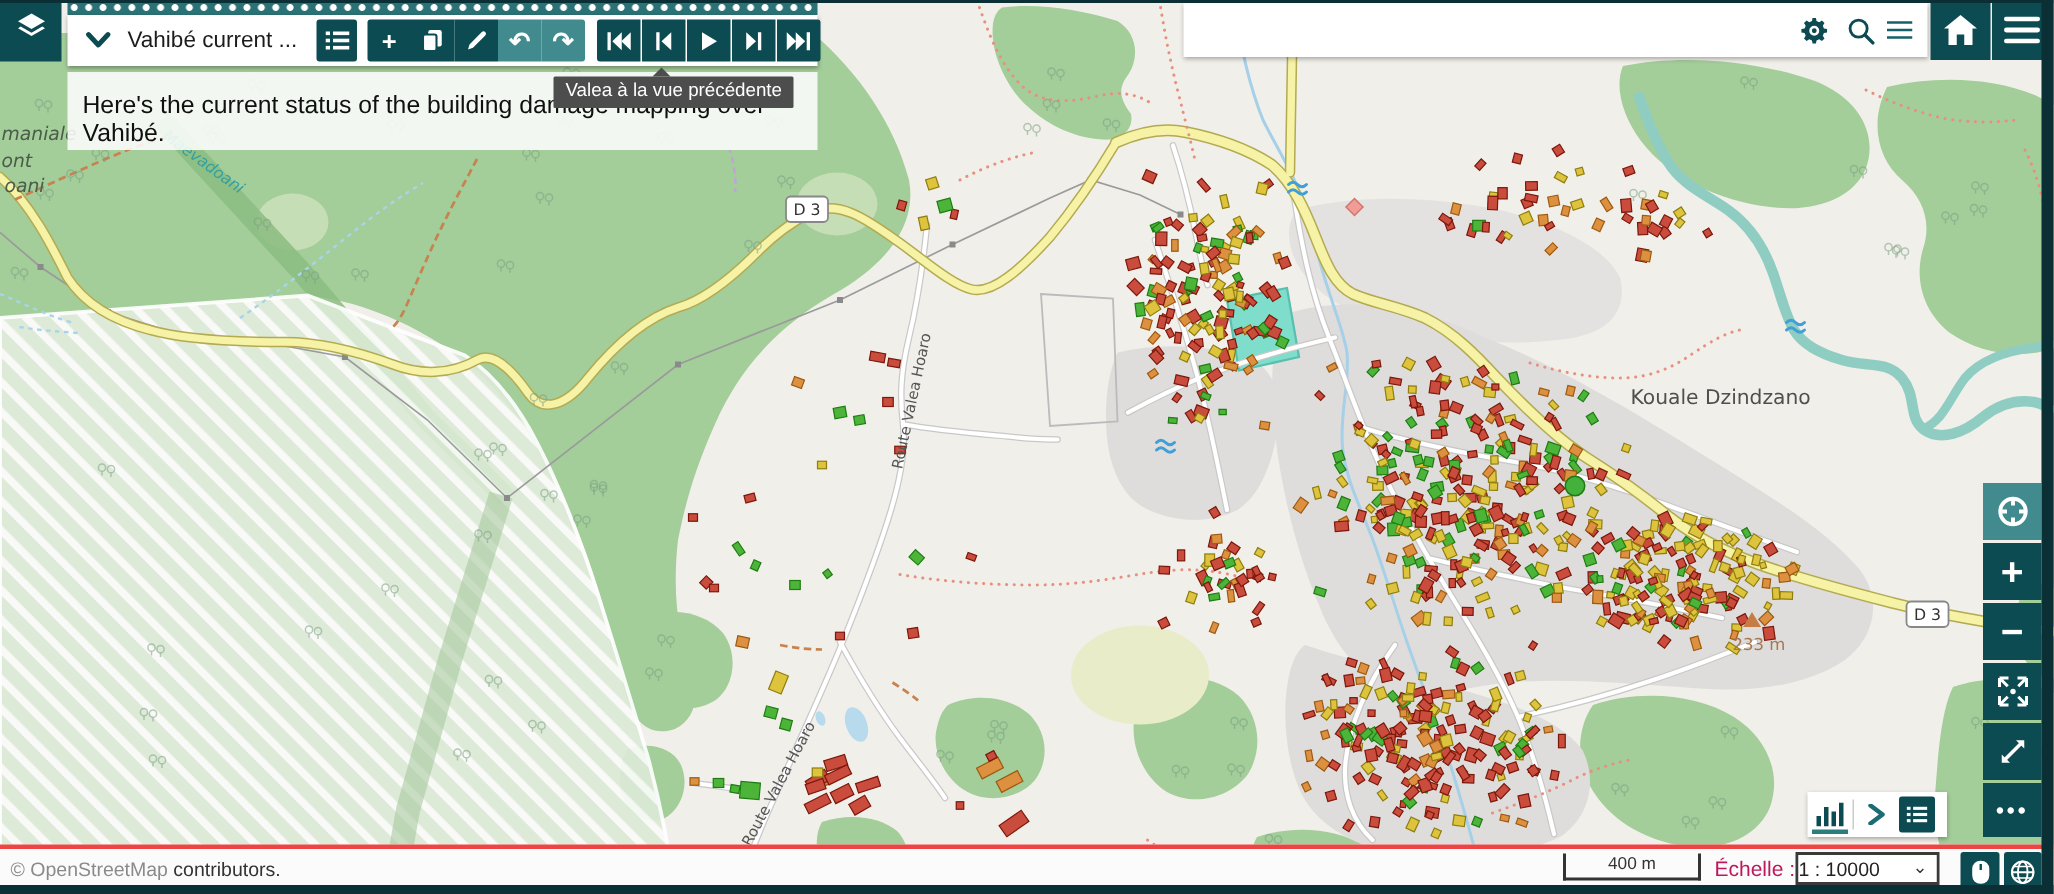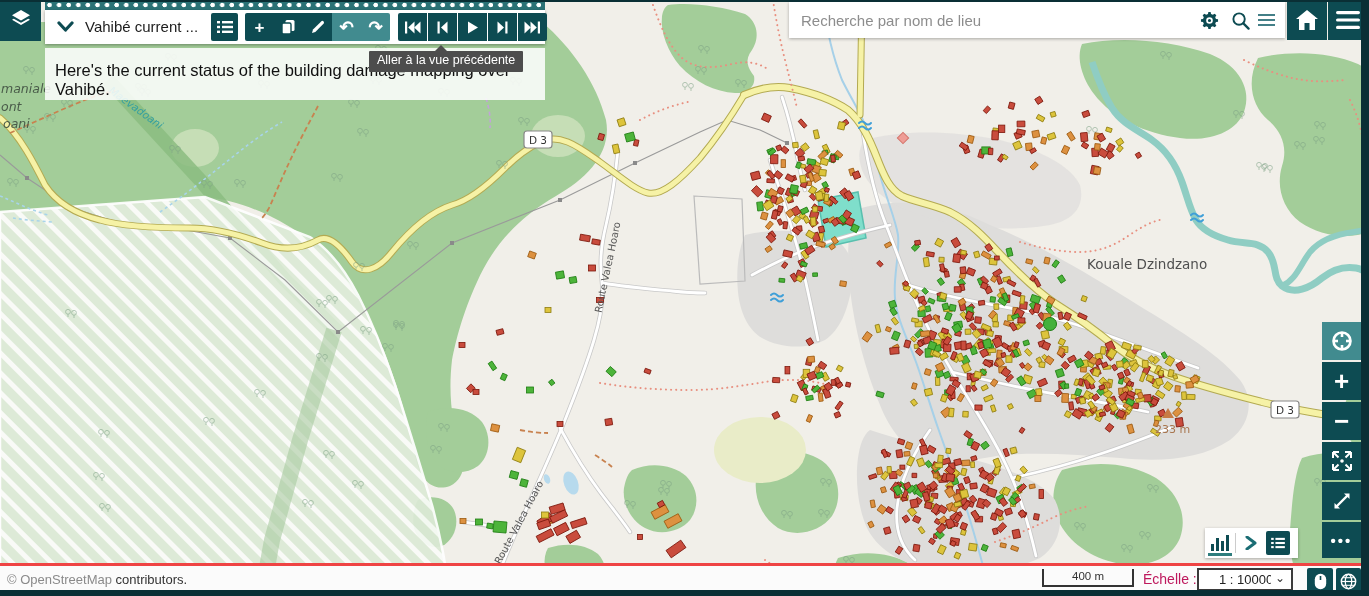--- a/index.html
+++ b/index.html
@@ -93,21 +93,21 @@
   #attribution { position:absolute; left:7px; top:6px; font-size:13px; }
   #attribution .lnk { color:#8a8a8a; cursor:pointer; }
   #attribution .rest { color:#333; }
   #scalebar { position:absolute; left:1042px; top:3px; width:92px; height:18px;
       border-left:2px solid #333; border-right:2px solid #333; border-bottom:2px solid #333; }
   #scalebar .lbl { display:block; text-align:center; font-size:11.5px; color:#333; margin-top:1px; }
   #scale-label { position:absolute; left:1143px; top:5px; font-size:14px; color:#be185d; }
   #scale-select-wrap { position:absolute; left:1197px; top:2px; width:96px; height:22px;
       border:2px solid #3a3a3a; background:#fff; cursor:pointer; }
   #scale-select { width:100%; height:100%; border:none; outline:none; font-size:13px; color:#222;
-      appearance:none; -webkit-appearance:none; background:#fff; padding:0 20px; font-family:"Liberation Sans",sans-serif; }
+      appearance:none; -webkit-appearance:none; background:#fff; padding:0 0; font-family:"Liberation Sans",sans-serif; }
   #scale-select-wrap .chev { position:absolute; right:6px; top:1px; font-size:12px; color:#333; pointer-events:none; }
   .bb-btn { position:absolute; top:2px; width:26px; height:26px; background:#0d4b52; border-radius:2px;
       display:flex; align-items:center; justify-content:center; cursor:pointer; }
   #btn-mouse { left:1307px; } #btn-globe { left:1336px; width:25px; }
 </style>
 </head>
 <body>
 
 <div id="stage">
 
@@ -1314,25 +1314,24 @@
         <rect x="13.8" y="0.5" width="2.2" height="12" fill="#fff"></rect>
       </svg>
     </div>
   </div>
 
   <div id="story-msg">
     <span>Here's the current status of the building damage mapping over Vahibé.</span>
   </div>
 
   <div id="tooltip">
-    <span>Aller à la vue précédente</span>
+    <span>Valea à la vue précédente</span>
   </div>
 
   <div id="search-bar">
-    <input id="search-input" type="text" placeholder="Recherche par nom de lieu" style="">
     <span id="icon-gear" class="sicon">
       <svg width="19" height="19" viewBox="0 0 20 20">
         <path fill="#0d4b52" d="M10,6.5 A3.5,3.5 0 1 0 10,13.5 A3.5,3.5 0 1 0 10,6.5 Z M10,8.3 A1.7,1.7 0 1 1 10,11.7 A1.7,1.7 0 1 1 10,8.3 Z
           M8.8,1 L11.2,1 L11.6,3.2 L13.5,4 L15.4,2.8 L17.2,4.6 L16,6.5 L16.8,8.4 L19,8.8 L19,11.2 L16.8,11.6 L16,13.5 L17.2,15.4 L15.4,17.2 L13.5,16 L11.6,16.8 L11.2,19 L8.8,19 L8.4,16.8 L6.5,16 L4.6,17.2 L2.8,15.4 L4,13.5 L3.2,11.6 L1,11.2 L1,8.8 L3.2,8.4 L4,6.5 L2.8,4.6 L4.6,2.8 L6.5,4 L8.4,3.2 Z" fill-rule="evenodd"></path>
       </svg>
     </span>
     <span id="icon-mag" class="sicon">
       <svg width="19" height="19" viewBox="0 0 20 20">
         <circle cx="8.5" cy="8.5" r="6" fill="none" stroke="#0d4b52" stroke-width="2"></circle>
         <line x1="13" y1="13" x2="18.5" y2="18.5" stroke="#0d4b52" stroke-width="2.4" stroke-linecap="round"></line>

